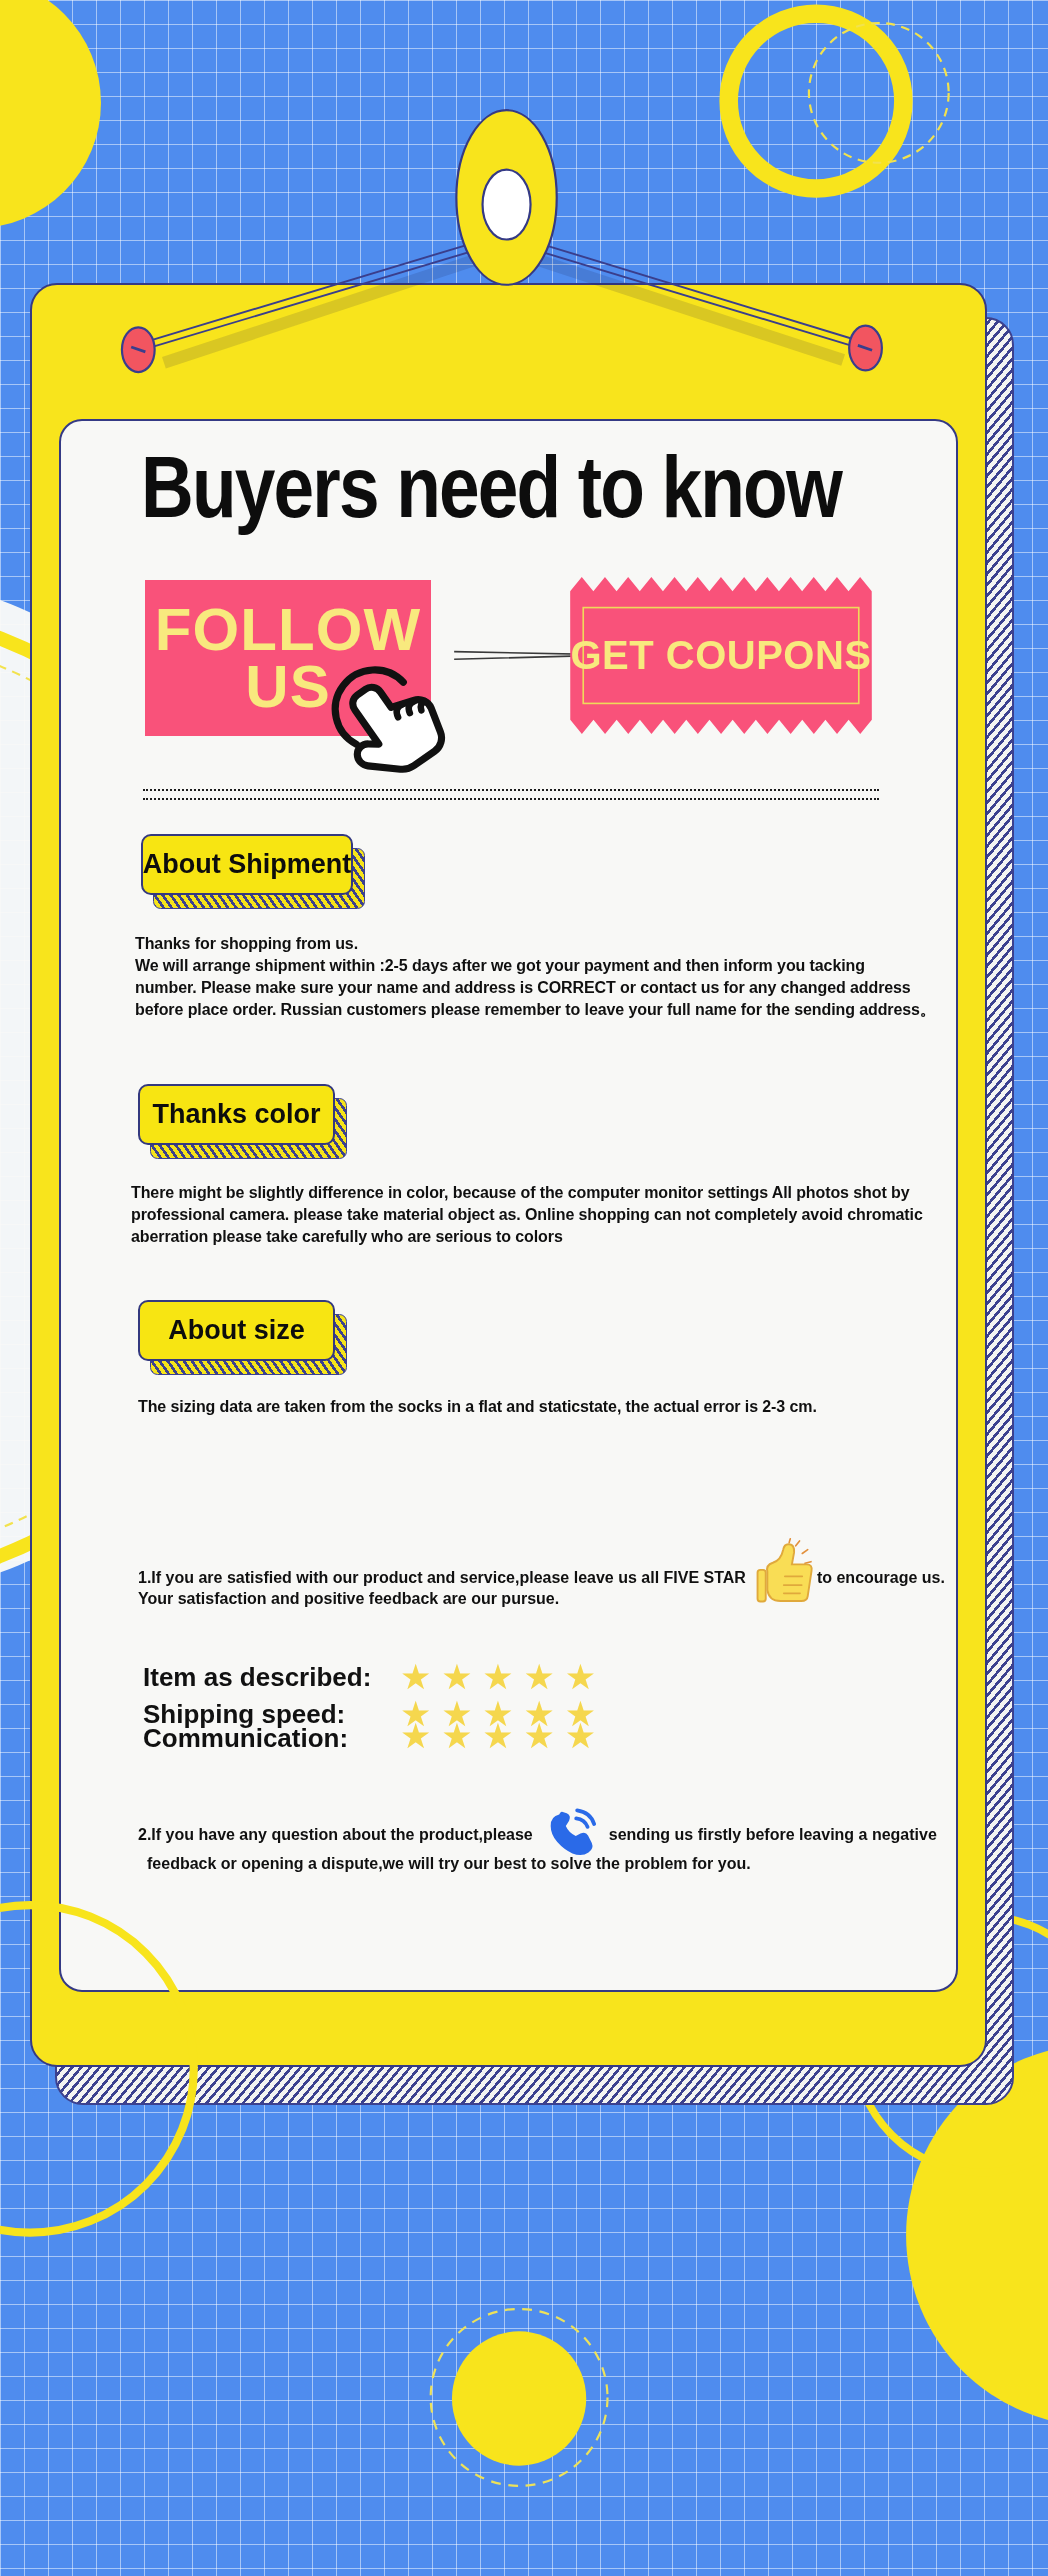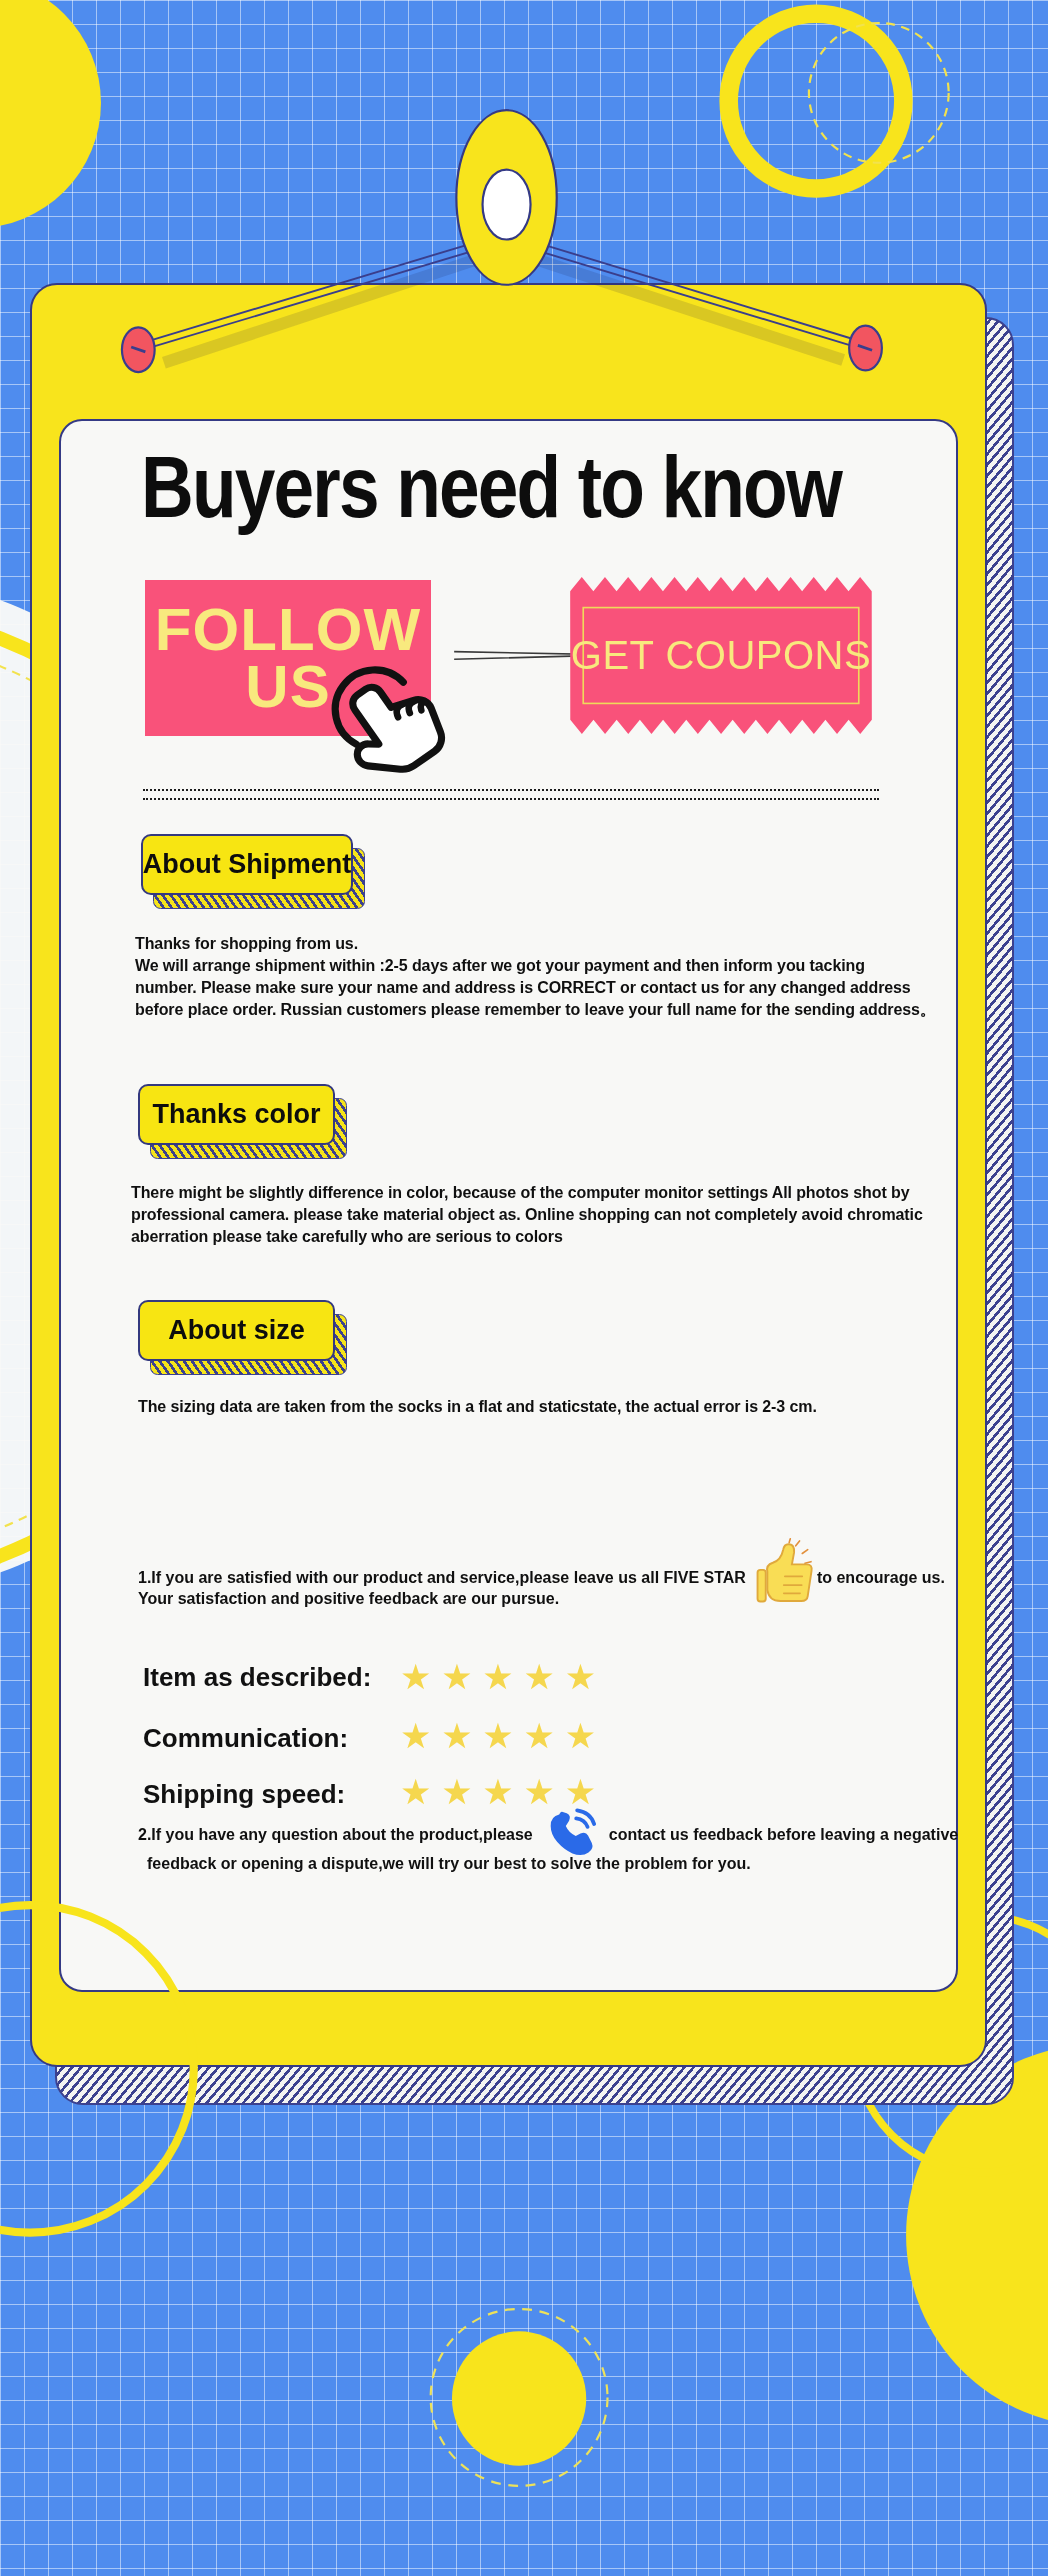--- a/index.html
+++ b/index.html
@@ -29,21 +29,21 @@
 
   
   .title{left:141px;top:437px;font-size:87px;font-weight:bold;color:#0d0d0d;
     letter-spacing:-2.2px;transform:scaleX(.84);transform-origin:left top;white-space:nowrap;}
   .follow-box{left:145px;top:580px;width:286px;height:156px;background:#f9527a;
     display:flex;flex-direction:column;align-items:center;justify-content:center;}
   .follow-line{font-size:60px;font-weight:bold;color:#f8e97e;letter-spacing:1.1px;line-height:57px;}
   .arrow{left:453px;top:644px;}
   .coupon{left:570px;top:576px;width:302px;height:159px;}
   .coupon-label{left:570px;top:576px;width:302px;height:159px;display:flex;
-    align-items:center;justify-content:center;font-size:40px;font-weight:normal;
+    align-items:center;justify-content:center;font-size:40px;font-weight:bold;
     color:#f8e97e;letter-spacing:0.5px;white-space:nowrap;}
   .divider{left:143px;top:789px;width:736px;height:6.6px;
     border-top:2.2px dotted #1c1c1c;border-bottom:2.2px dotted #1c1c1c;}
 
   .badge{z-index:6;}
   .badge .shadow{position:absolute;left:12px;top:14px;width:100%;height:100%;
     border:1.6px solid #3c418f;border-radius:7.6px;box-sizing:border-box;
     background:repeating-linear-gradient(55deg,#3c418f 0 2.7px,#f6e41a 2.7px 6.6px);}
   .badge .face{position:absolute;left:0;top:0;width:100%;height:100%;
     background:#f7e512;border:2.2px solid #34397f;border-radius:10px;box-sizing:border-box;
@@ -62,21 +62,21 @@
 
   .fb-line1{left:138px;top:1553px;width:884px;height:49px;display:flex;
     align-items:center;font-size:16px;font-weight:bold;color:#101010;white-space:nowrap;}
   .thumb-wrap{display:inline-block;width:71px;height:49px;position:relative;}
   .thumb-wrap svg{position:absolute;left:5.5px;top:-15.3px;}
   .fb-line2{left:138px;top:1590px;font-size:16px;font-weight:bold;color:#101010;white-space:nowrap;}
 
   .rating-row{height:44px;display:flex;align-items:center;margin-top:28px;}
   #rating-0{left:143px;top:1627px;}
   #rating-1{left:143px;top:1682px;align-items:flex-end;}
-  #rating-2{left:143px;top:1738px;align-items:flex-end;}
+  #rating-2{left:143px;top:1664px;}
   .rating-label{width:257px;font-size:26px;font-weight:bold;color:#111;white-space:nowrap;}
   .rating-stars{font-size:35px;color:#f5d74e;letter-spacing:9.8px;white-space:nowrap;
     font-family:"DejaVu Sans",sans-serif;line-height:35px;}
 
   .note-line1{left:138px;top:1810px;width:895px;height:49px;display:flex;align-items:center;
     font-size:16px;font-weight:bold;color:#101010;white-space:nowrap;}
   .phone-wrap{display:inline-block;width:76px;height:49px;position:relative;}
   .phone-wrap svg{position:absolute;left:12px;top:-2.2px;}
   .note-line2{left:147px;top:1855px;font-size:16px;font-weight:bold;color:#101010;white-space:nowrap;}
 </style>
@@ -202,21 +202,21 @@
 
     <div class="abs note-line1">
       <span>2.If you have any question about the product,please</span>
       <span class="phone-wrap">
         <svg width="52" height="52" viewBox="0 0 110 110">
           <path d="M30 14 Q12 18 12 38 Q12 56 26 72 Q40 88 58 96 Q78 104 92 94 Q104 86 99 74 L91 58 Q86 49 75 54 L65 59 Q50 52 44 38 L51 27 Q56 16 46 11 L36 8 Q33 7 30 14 Z" fill="#2a6ae8"></path>
           <path d="M66 22 Q84 24 90 40" stroke="#2a6ae8" stroke-width="8" fill="none" stroke-linecap="round"></path>
           <path d="M68 5 Q96 9 104 34" stroke="#2a6ae8" stroke-width="8" fill="none" stroke-linecap="round"></path>
         </svg>
       </span>
-      <span>contact us feedback before leaving a negative</span>
+      <span>sending us firstly before leaving a negative</span>
     </div>
     <div class="abs note-line2">feedback or opening a dispute,we will try our best to solve the problem for you.</div>
 
   </div>
 
   <svg class="abs hand" width="126" height="126" viewBox="0 0 230 230">
     <g transform="rotate(-35 115 115)">
       <path d="M40 95 A72 72 0 1 1 182 95" fill="none" stroke="#111" stroke-width="13" stroke-linecap="round" transform="rotate(-18 111 95)"></path>
       <path d="M96 44 c-11 0 -19 9 -19 20 v76 l-15 -11 c-9 -7 -22 -5 -28 4 c-6 9 -4 21 4 28 l45 39 c7 6 15 9 24 9 h46 c14 0 26 -10 29 -23 l11 -45 c3 -13 -5 -26 -18 -30 l-41 -13 v-34 c0 -11 -8 -20 -19 -20 z" fill="#ffffff" stroke="#111" stroke-width="13" stroke-linejoin="round"></path>
       <path d="M134 120 q3 -18 20 -15 M156 126 q3 -16 18 -13 M176 134 q4 -13 15 -9" fill="none" stroke="#111" stroke-width="12" stroke-linecap="round"></path>

